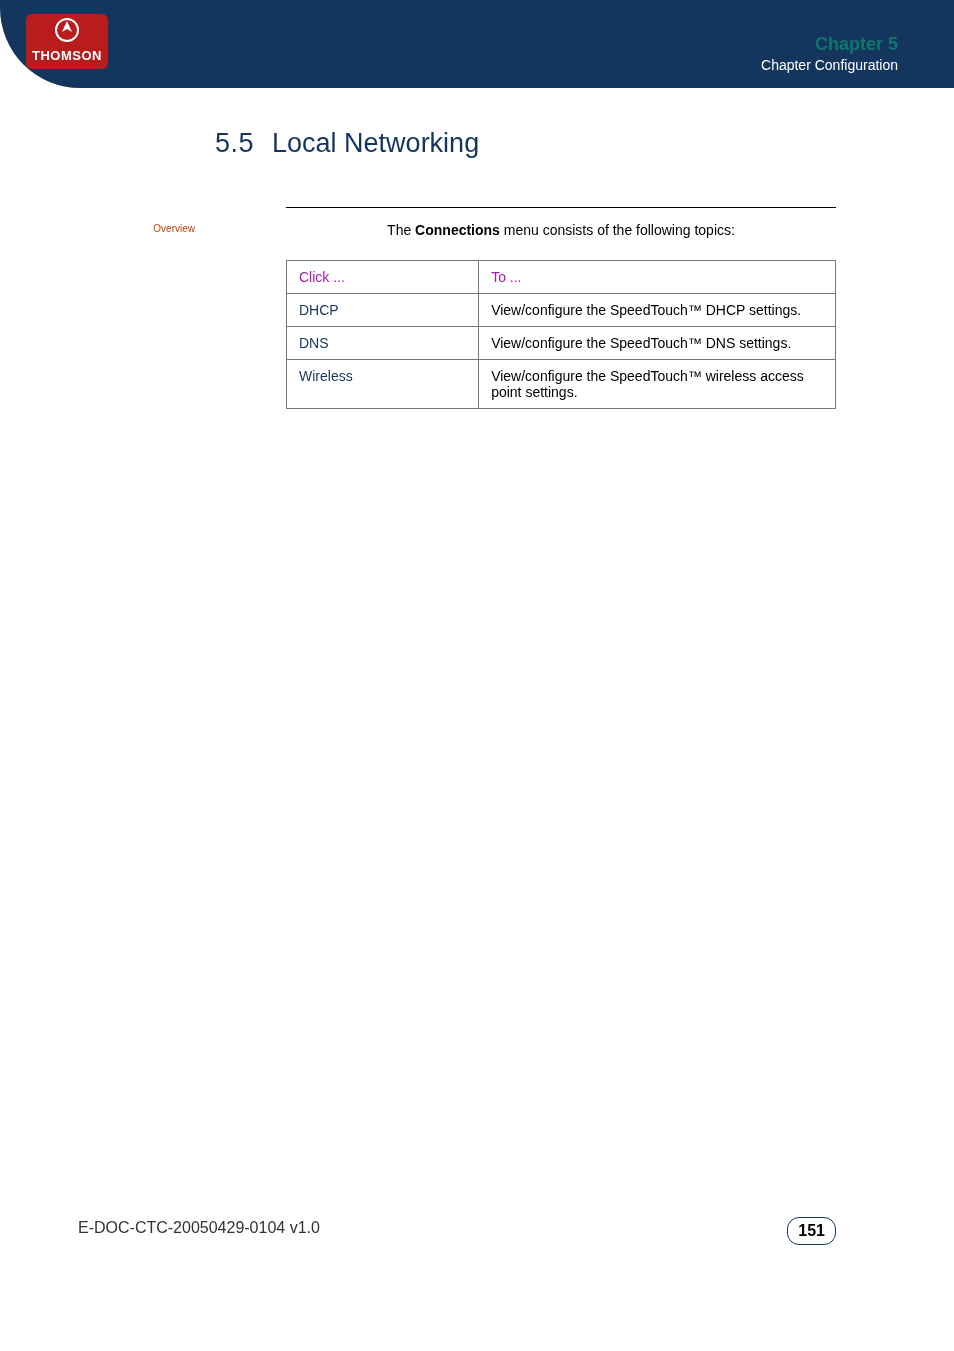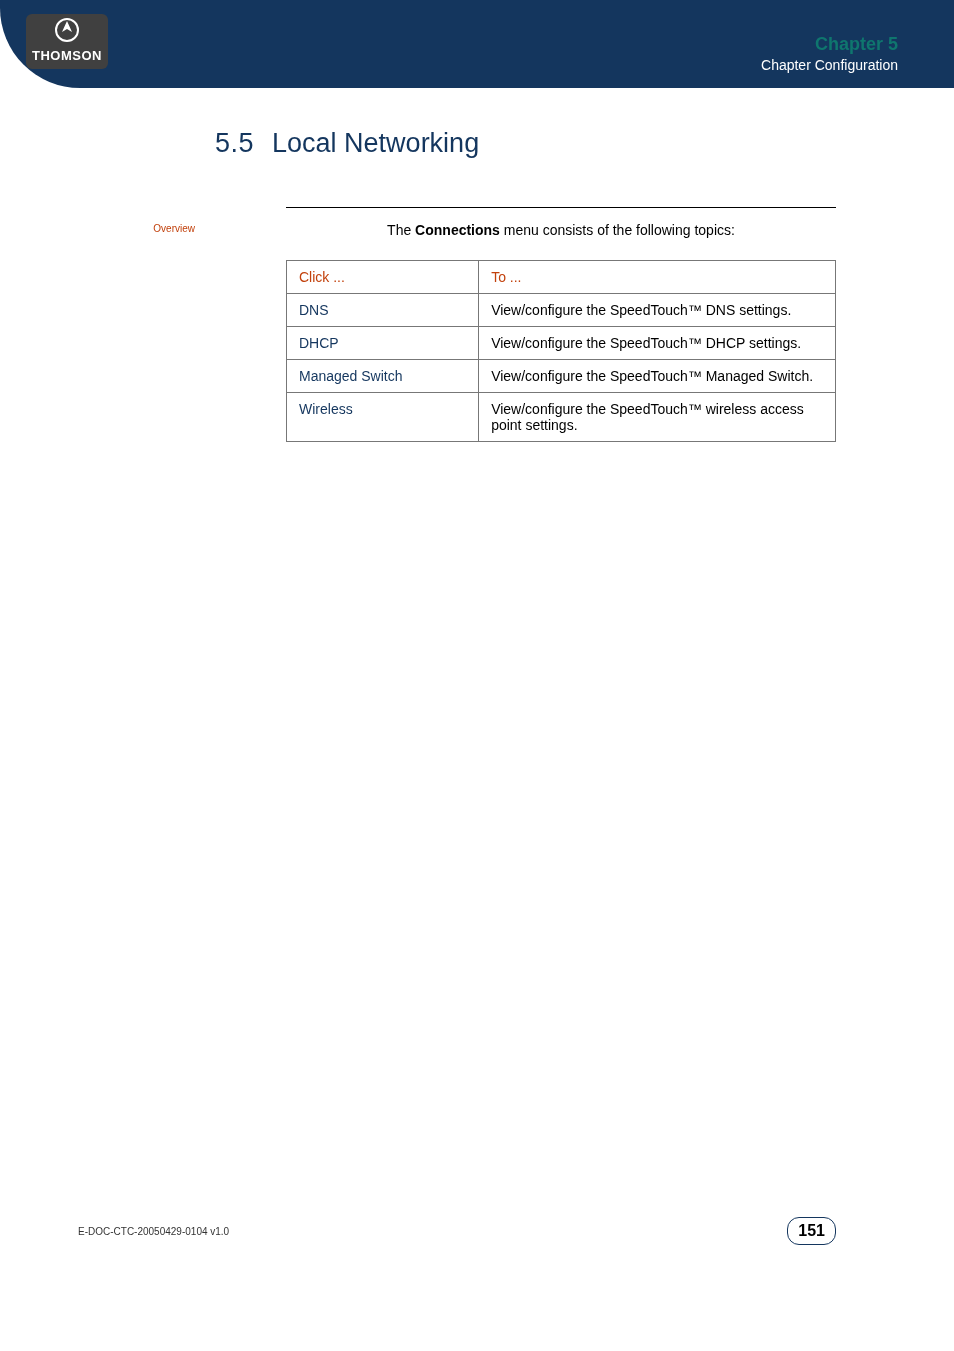--- a/index.html
+++ b/index.html
@@ -35,21 +35,21 @@
     .subtitle {
       color: #fff;
       font-size: 14px;
       display: block;
       margin-top: 2px;
     }
     .logo-block {
       position: absolute;
       top: 14px;
       left: 26px;
-      background: #404040;
+      background: #b91c1c;
       color: #fff;
       text-align: center;
       padding: 4px 6px 6px;
       border-radius: 6px;
     }
     .logo-icon {
       width: 24px;
       height: 24px;
       margin: 0 auto 2px;
     }
@@ -102,41 +102,41 @@
       width: calc(100% - 71px);
     }
     table td, table th {
       border: 1px solid #777;
       padding: 8px 12px;
       font-size: 14px;
       text-align: left;
       vertical-align: top;
     }
     th {
-      color: #c2410c;
+      color: #a21caf;
       font-weight: normal;
       font-family: "Segoe UI", Arial, sans-serif;
       font-size: 16px;
     }
     td.link { color: #14365e; }
     td.desc { color: #000; }
     .col-click { width: 35%; }
     .col-to    { width: 65%; }
     .footer {
       position: absolute;
       bottom: 98px;
       left: 0;
       right: 0;
       height: 60px;
     }
     .footer-docid {
       position: absolute;
       left: 78px;
       bottom: 16px;
-      font-size: 10px;
+      font-size: 16px;
       color: #333;
     }
     .footer-brand {
       position: absolute;
       left: 50%;
       transform: translateX(-50%);
       bottom: 2px;
       font-family: "Segoe UI Light", "Segoe UI", Arial, sans-serif;
       font-size: 32px;
       color: #14365e;
@@ -193,30 +193,26 @@
         <col class="col-to">
       </colgroup>
     <thead>
       <tr>
         <th>Click ...</th>
         <th>To ...</th>
       </tr>
     </thead>
     <tbody>
       <tr>
+        <td class="link">DHCP</td>
+        <td class="desc">View/configure the SpeedTouch™ DHCP settings.</td>
+      </tr>
+      <tr>
         <td class="link">DNS</td>
         <td class="desc">View/configure the SpeedTouch™ DNS settings.</td>
-      </tr>
-      <tr>
-        <td class="link">DHCP</td>
-        <td class="desc">View/configure the SpeedTouch™ DHCP settings.</td>
-      </tr>
-      <tr>
-        <td class="link">Managed Switch</td>
-        <td class="desc">View/configure the SpeedTouch™ Managed Switch.</td>
       </tr>
       <tr>
         <td class="link">Wireless</td>
         <td class="desc">View/configure the SpeedTouch™ wireless access point settings.</td>
       </tr>
     </tbody>
   </table>
 </div>
 
 <div class="footer">

